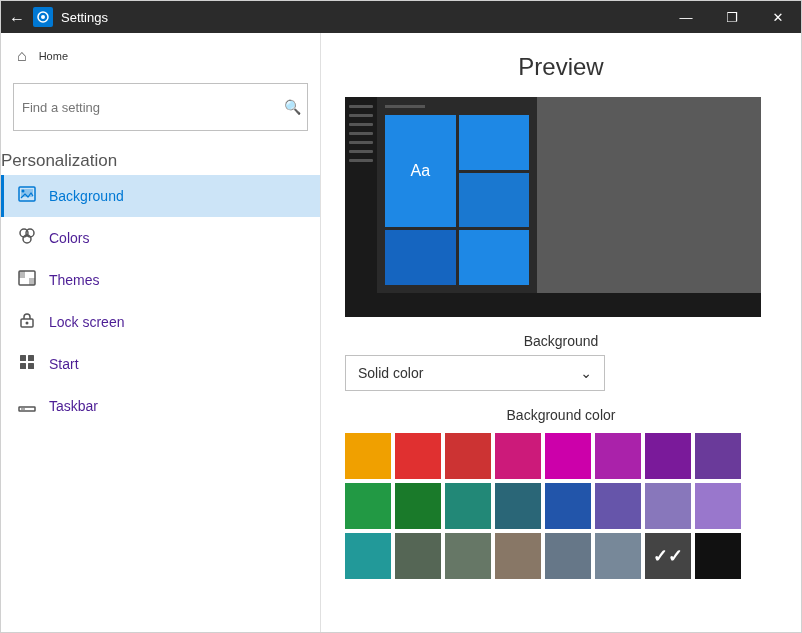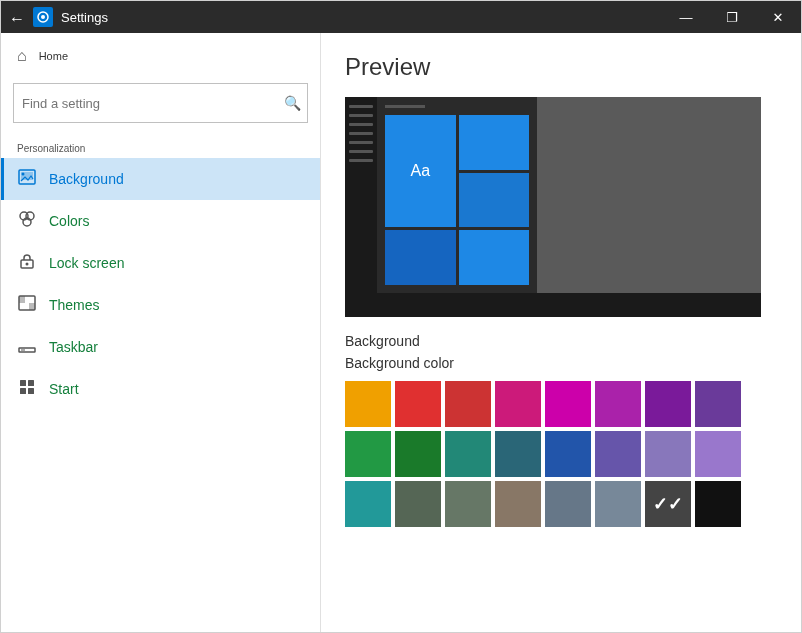--- a/index.html
+++ b/index.html
@@ -90,71 +90,72 @@
     .sidebar-home-label {
       font-size: 11px;
       color: #333;
     }
     .search-box {
       margin: 4px 12px 12px 12px;
       position: relative;
     }
     .search-box input {
       width: 100%;
-      height: 40px;
+      height: 48px;
       border: 1px solid #c0c0c0;
       padding: 0 30px 0 8px;
       font-size: 13px;
       outline: none;
       color: #555;
     }
     .search-icon-btn {
       position: absolute;
       right: 6px;
       top: 50%;
       transform: translateY(-50%);
       background: none;
       border: none;
       cursor: pointer;
       color: #555;
       font-size: 14px;
     }
     .section-label {
-      padding: 8px 16px 4px 16px;
-      font-size: 10px;
+      padding: 8px 16px 4px 0;
+      font-size: 17px;
       color: #555;
       font-weight: 400;
     }
     .nav-item {
       display: flex;
       align-items: center;
       gap: 12px;
       padding: 10px 16px;
       cursor: pointer;
       font-size: 14px;
-      color: #15803d;
+      color: #4c1d95;
     }
     .nav-item.active {
       background: #cce4f7;
       color: #0078d4;
       border-left: 3px solid #0078d4;
       padding-left: 13px;
     }
     .nav-item .nav-icon {
       font-size: 16px;
       width: 20px;
       text-align: center;
       flex-shrink: 0;
     }
     .nav-item.active .nav-icon { color: #0078d4; }
     .main {
       flex: 1;
       padding: 20px 24px;
       overflow-y: auto;
       background: #fff;
+      text-align: center;
     }
     .main-title {
       font-size: 24px;
       font-weight: 300;
       color: #333;
       margin-bottom: 16px;
     }
     .preview-area {
       width: 416px;
       height: 220px;
@@ -360,59 +361,59 @@
             <circle cx="12" cy="6" r="4" stroke="#555" stroke-width="1.5" fill="none"></circle>
             <circle cx="9" cy="12" r="4" stroke="#555" stroke-width="1.5" fill="none"></circle>
           </svg>
         </span>
         <span>Colors</span>
       </div>
 
       <div class="nav-item">
         <span class="nav-icon">
           <svg width="18" height="18" viewBox="0 0 18 18" fill="none">
+            <rect x="1" y="2" width="16" height="14" rx="1" stroke="#555" stroke-width="1.5" fill="none"></rect>
+            <rect x="1" y="2" width="6" height="7" fill="#555" opacity="0.4"></rect>
+            <rect x="11" y="9" width="6" height="7" fill="#555" opacity="0.4"></rect>
+          </svg>
+        </span>
+        <span>Themes</span>
+      </div>
+
+      <div class="nav-item">
+        <span class="nav-icon">
+          <svg width="18" height="18" viewBox="0 0 18 18" fill="none">
             <rect x="3" y="8" width="12" height="8" rx="1" stroke="#555" stroke-width="1.5" fill="none"></rect>
             <path d="M6 8V6a3 3 0 016 0v2" stroke="#555" stroke-width="1.5" fill="none"></path>
             <circle cx="9" cy="12" r="1.5" fill="#555"></circle>
           </svg>
         </span>
         <span>Lock screen</span>
-      </div>
-
-      <div class="nav-item">
-        <span class="nav-icon">
-          <svg width="18" height="18" viewBox="0 0 18 18" fill="none">
-            <rect x="1" y="2" width="16" height="14" rx="1" stroke="#555" stroke-width="1.5" fill="none"></rect>
-            <rect x="1" y="2" width="6" height="7" fill="#555" opacity="0.4"></rect>
-            <rect x="11" y="9" width="6" height="7" fill="#555" opacity="0.4"></rect>
-          </svg>
-        </span>
-        <span>Themes</span>
-      </div>
-
-      <div class="nav-item">
-        <span class="nav-icon">
-          <svg width="18" height="18" viewBox="0 0 18 18" fill="none">
-            <rect x="1" y="12" width="16" height="4" rx="0.5" stroke="#555" stroke-width="1.5" fill="none"></rect>
-            <rect x="3" y="13.5" width="4" height="1" fill="#555"></rect>
-          </svg>
-        </span>
-        <span>Taskbar</span>
       </div>
 
       <div class="nav-item">
         <span class="nav-icon">
           <svg width="18" height="18" viewBox="0 0 18 18" fill="#555">
             <rect x="2" y="2" width="6" height="6" rx="0.5"></rect>
             <rect x="10" y="2" width="6" height="6" rx="0.5"></rect>
             <rect x="2" y="10" width="6" height="6" rx="0.5"></rect>
             <rect x="10" y="10" width="6" height="6" rx="0.5"></rect>
           </svg>
         </span>
         <span>Start</span>
+      </div>
+
+      <div class="nav-item">
+        <span class="nav-icon">
+          <svg width="18" height="18" viewBox="0 0 18 18" fill="none">
+            <rect x="1" y="12" width="16" height="4" rx="0.5" stroke="#555" stroke-width="1.5" fill="none"></rect>
+            <rect x="3" y="13.5" width="4" height="1" fill="#555"></rect>
+          </svg>
+        </span>
+        <span>Taskbar</span>
       </div>
     </div>
 
     <div class="main">
       <div class="main-title">Preview</div>
 
       <div class="preview-area">
 
         <div class="preview-sidebar-strip">
           <div class="preview-sidebar-line"></div>
@@ -435,20 +436,24 @@
             <div class="tile small" style="background:#1565c0;"></div>
             <div class="tile small" style="background:#1e88e5;"></div>
           </div>
         </div>
 
 
         <div class="preview-taskbar"></div>
       </div>
 
       <div class="field-label">Background</div>
+      <div class="dropdown">
+        <span>Solid color</span>
+        <span>⌄</span>
+      </div>
 
       <div class="colors-label">Background color</div>
       <div class="color-grid" id="color-grid">
           <div class="color-swatch" style="background: rgb(240, 160, 0);"></div>
           <div class="color-swatch" style="background: rgb(224, 48, 48);"></div>
           <div class="color-swatch" style="background: rgb(204, 51, 51);"></div>
           <div class="color-swatch" style="background: rgb(204, 26, 122);"></div>
           <div class="color-swatch" style="background: rgb(204, 0, 170);"></div>
           <div class="color-swatch" style="background: rgb(170, 34, 170);"></div>
           <div class="color-swatch" style="background: rgb(122, 26, 154);"></div>

